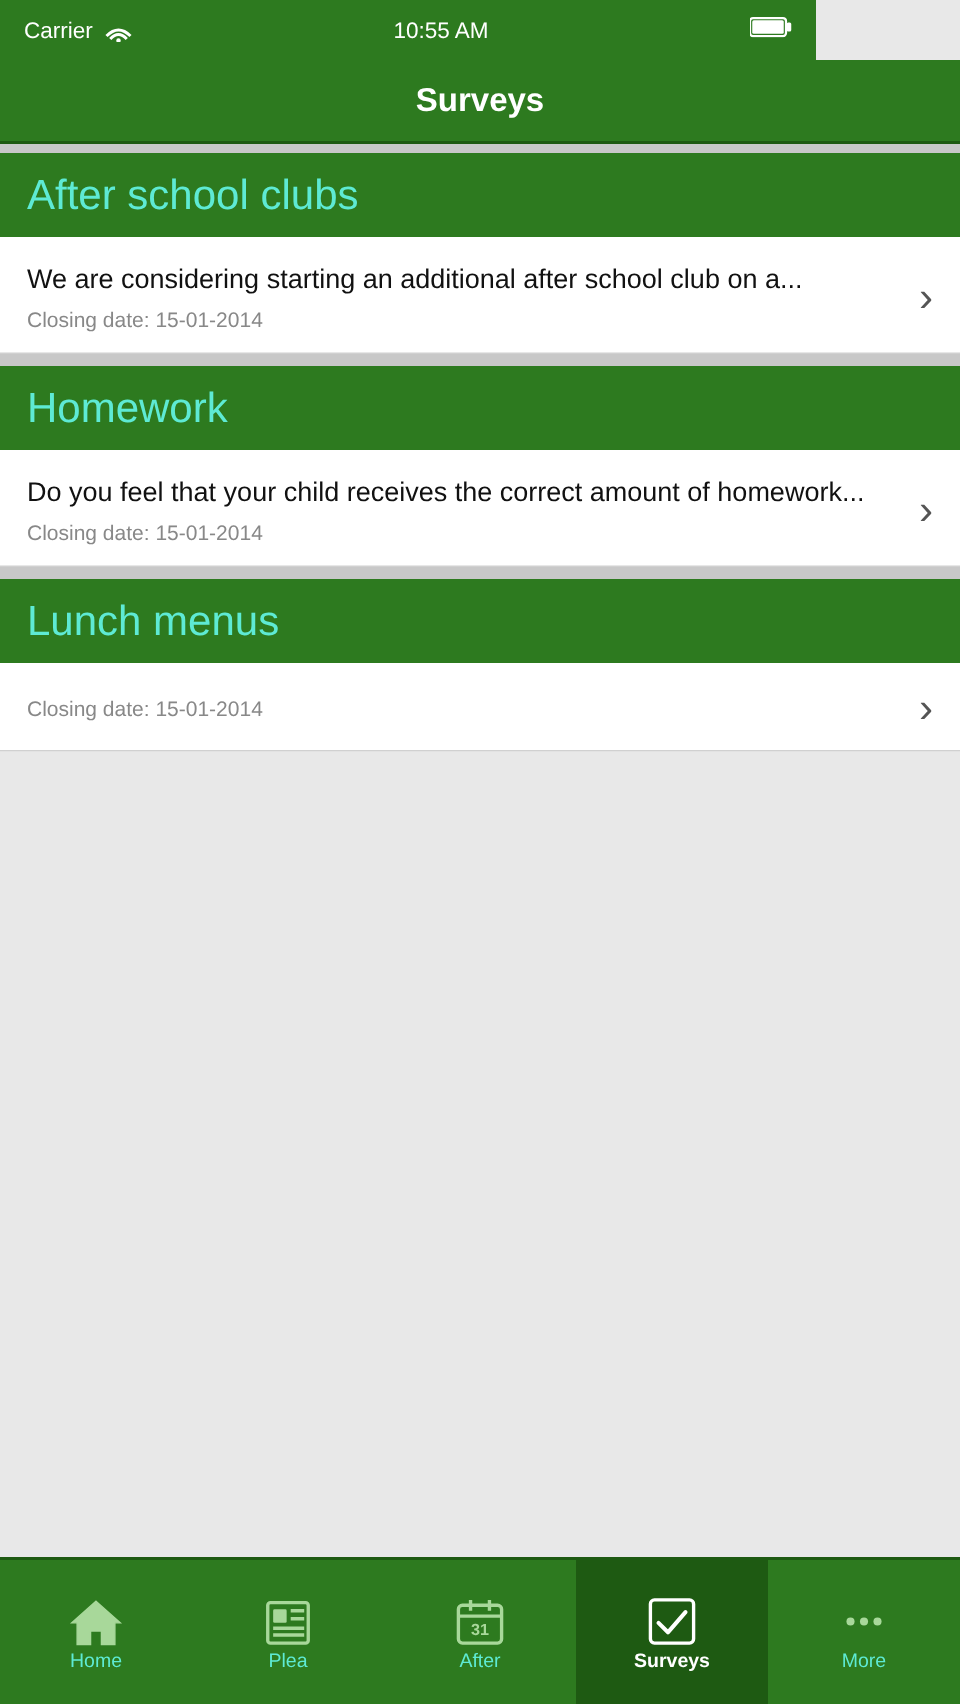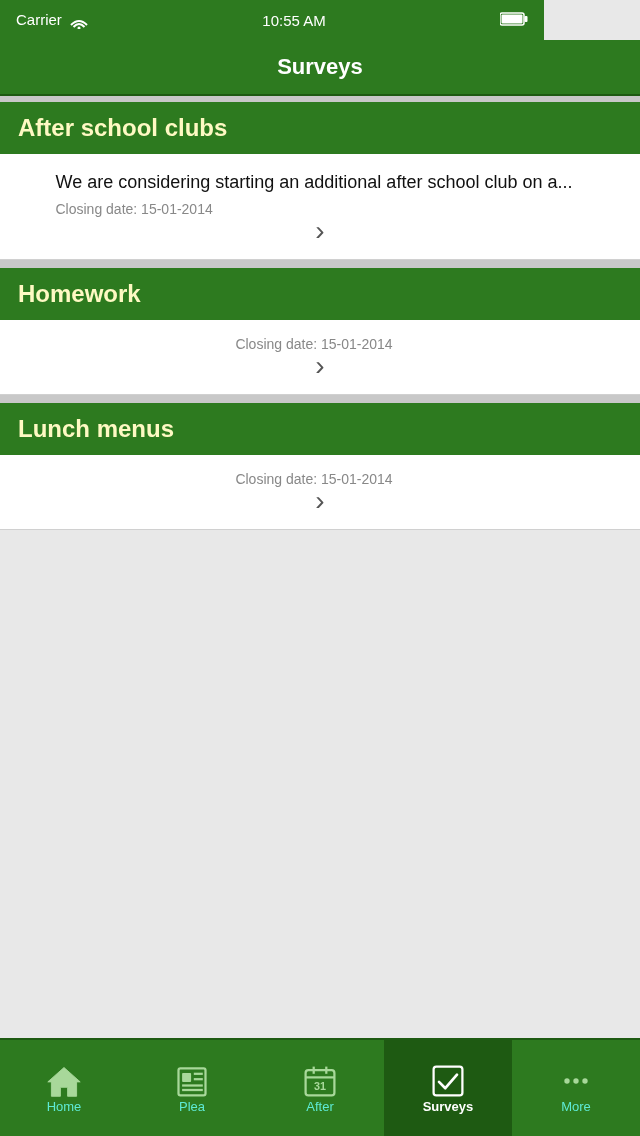--- a/index.html
+++ b/index.html
@@ -49,35 +49,34 @@
       height: 6px;
       background: #c8c8c8;
     }
 
     
     .section-header {
       background: #2d7a1f;
       padding: 12px 18px;
     }
     .section-header-text {
-      color: #fef9c3;
-      font-size: 24px;
-      font-weight: 700;
+      color: #5eead4;
+      font-size: 28px;
+      font-weight: 400;
     }
 
     .survey-item {
       background: white;
       border-bottom: 1px solid #d0d0d0;
       padding: 16px 18px 14px 18px;
       display: flex;
       align-items: center;
       justify-content: space-between;
       cursor: pointer;
       position: relative;
-      flex-direction: column;
     }
     .survey-item-content {
       flex: 1;
       padding-right: 12px;
     }
     .survey-item-text {
       font-size: 18px;
       color: #111;
       line-height: 1.4;
       margin-bottom: 6px;
@@ -186,20 +185,21 @@
     <span class="chevron">›</span>
   </div>
 
   <div class="section-gap"></div>
 
   <div class="section-header">
     <span class="section-header-text">Homework</span>
   </div>
   <div class="survey-item">
     <div class="survey-item-content">
+      <div class="survey-item-text">Do you feel that your child receives the correct amount of homework...</div>
       <div class="survey-item-date">Closing date: 15-01-2014</div>
     </div>
     <span class="chevron">›</span>
   </div>
 
   <div class="section-gap"></div>
 
   <div class="section-header">
     <span class="section-header-text">Lunch menus</span>
   </div>

